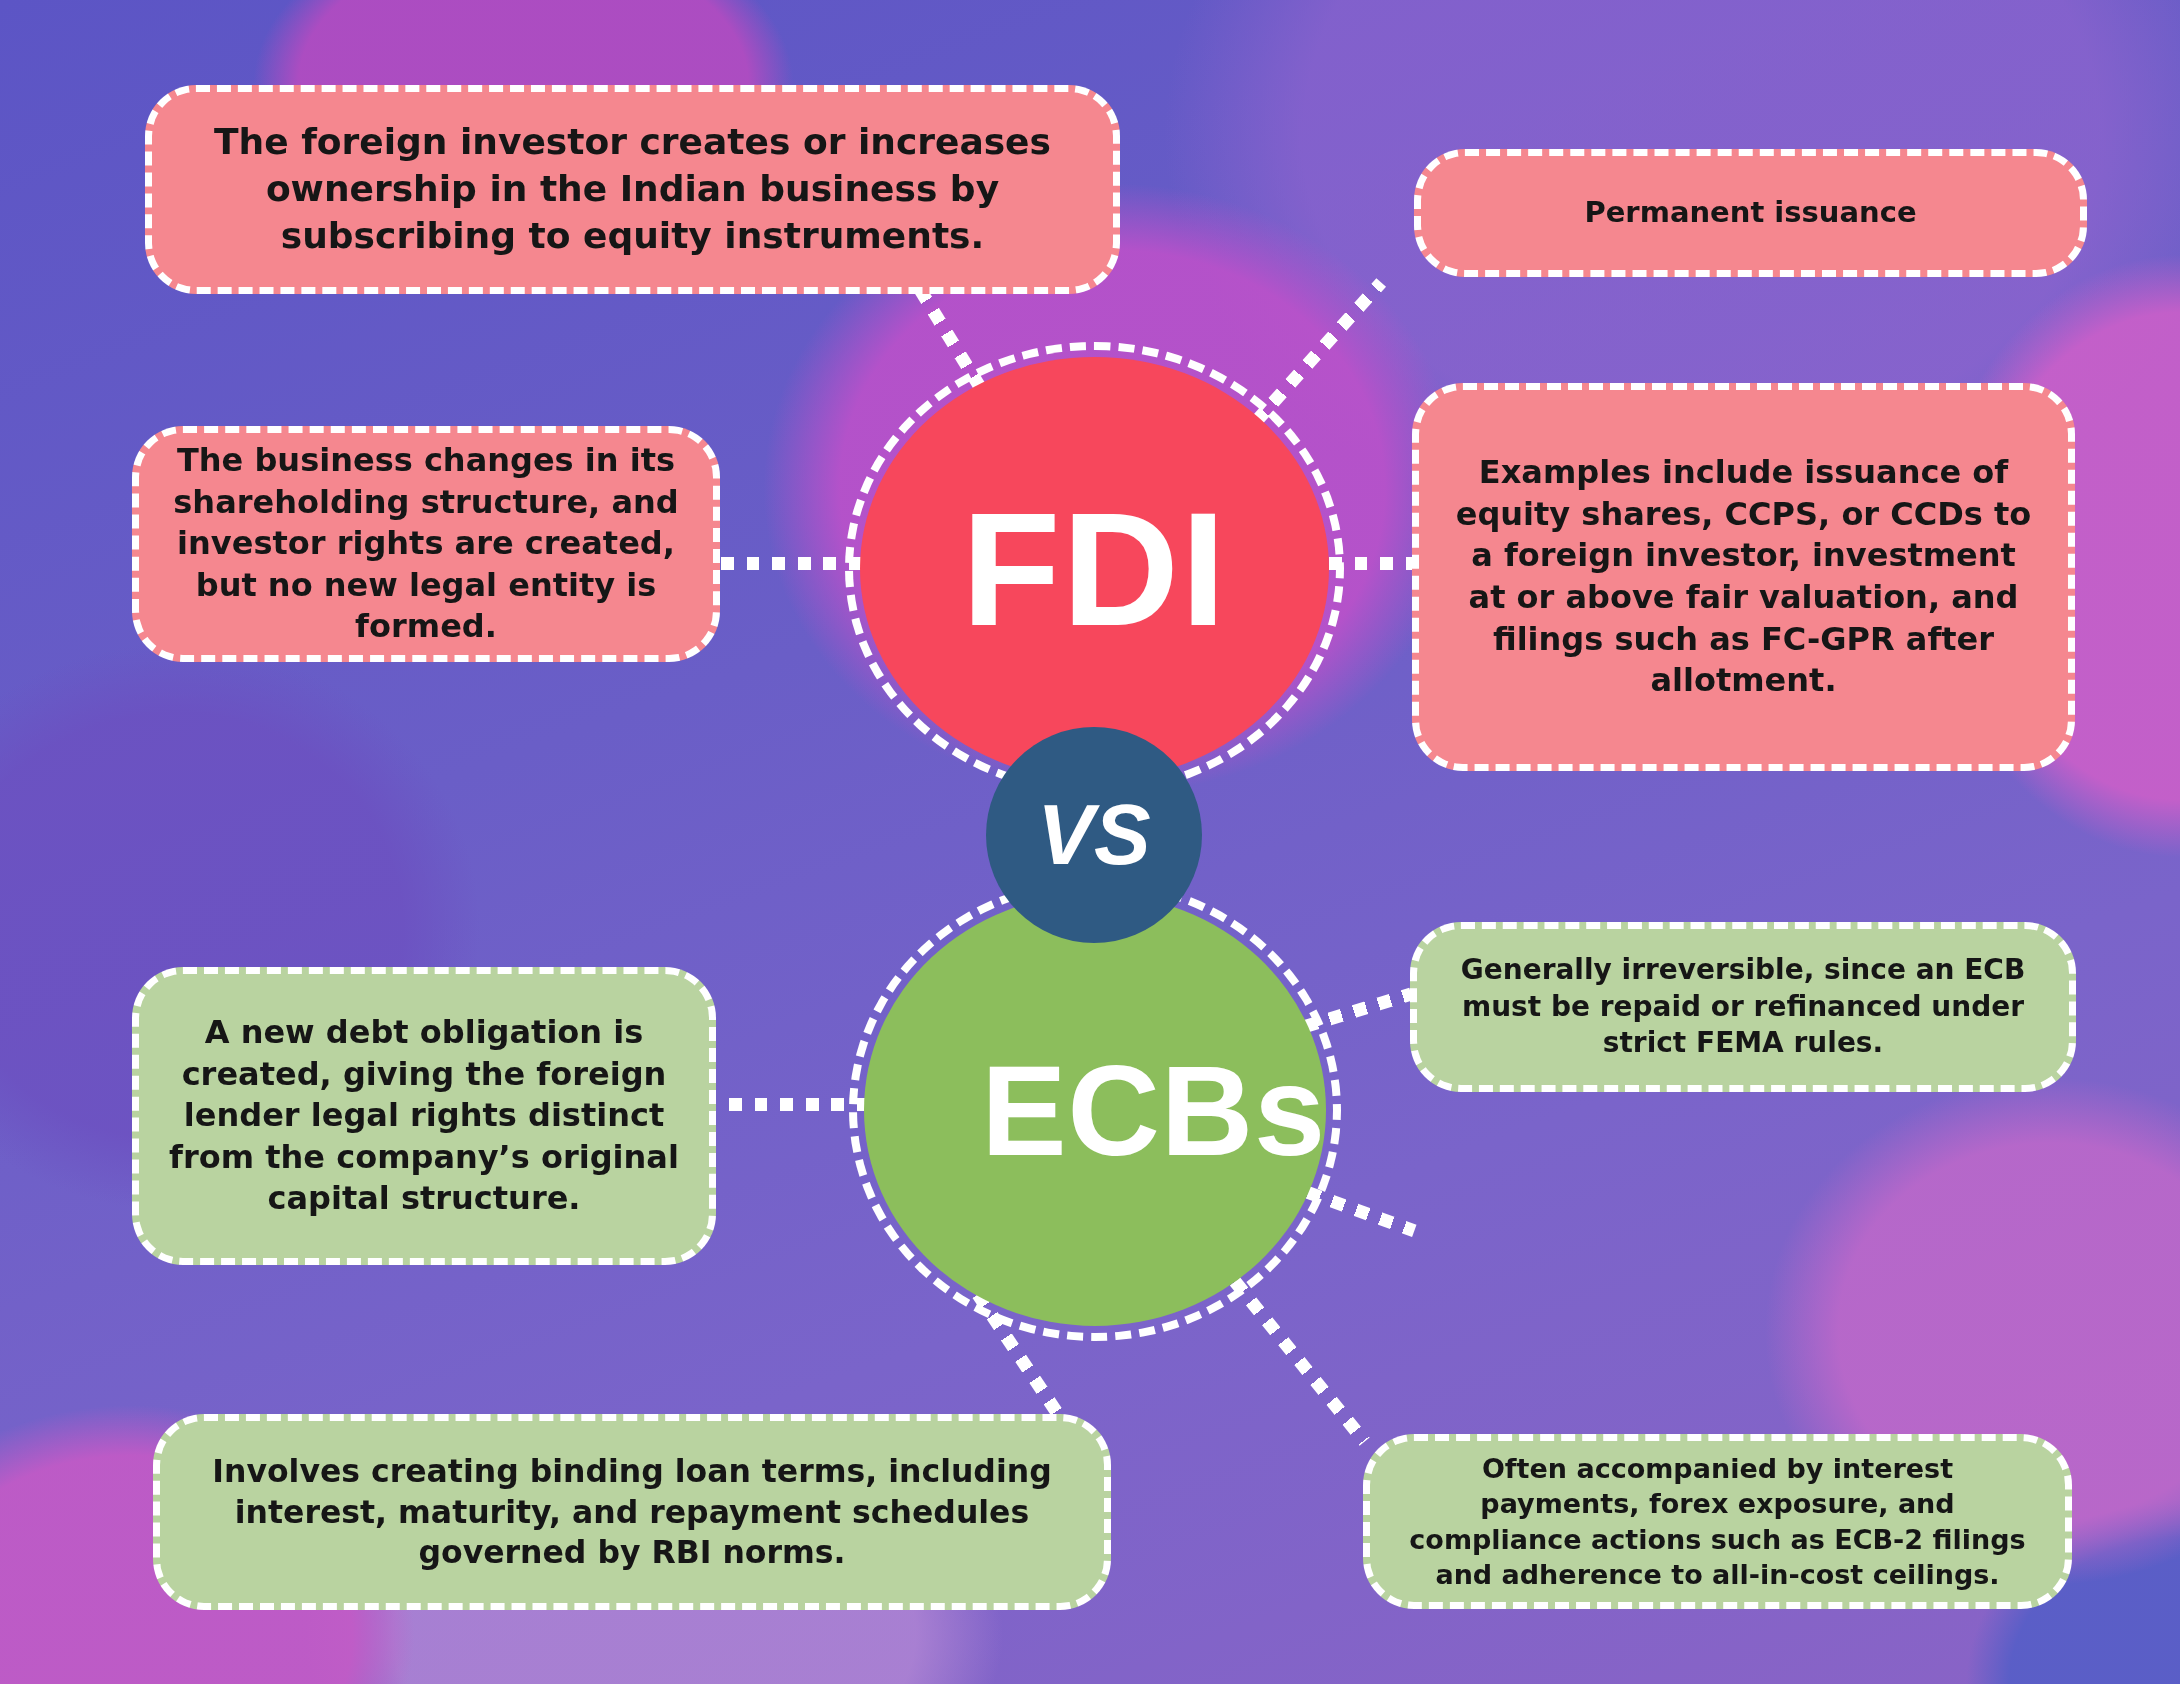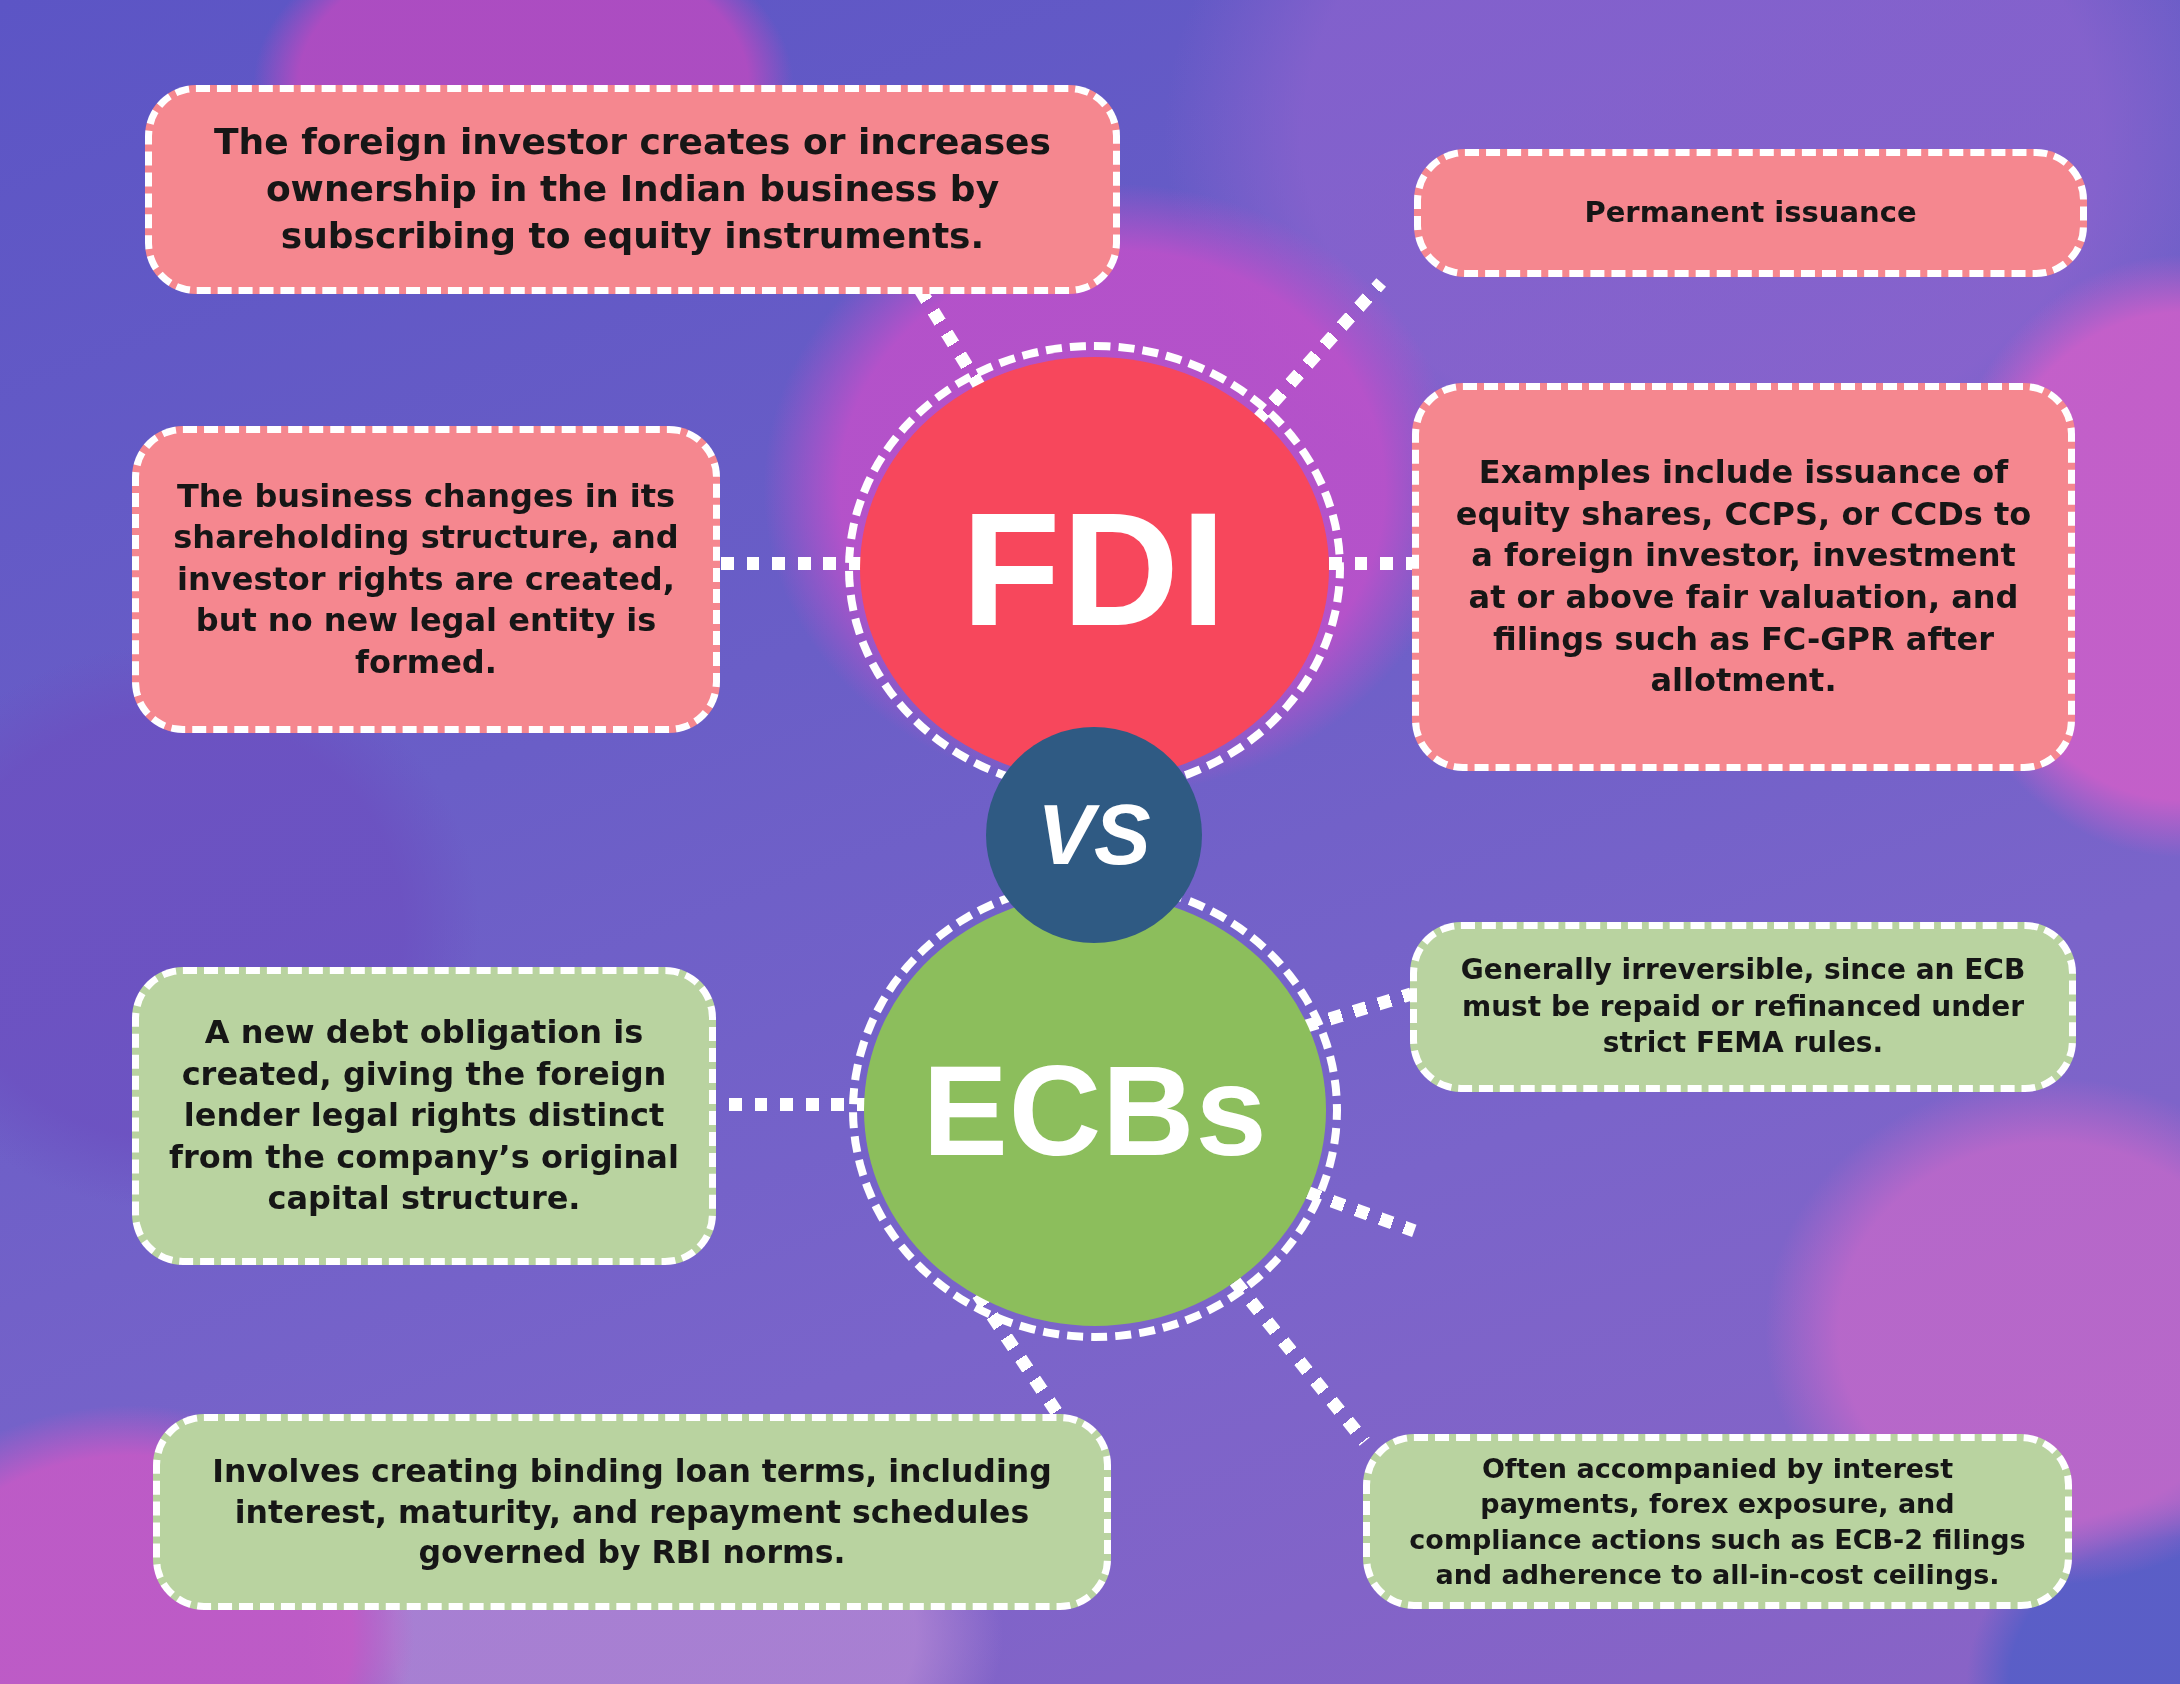--- a/index.html
+++ b/index.html
@@ -52,21 +52,21 @@
   }
   .circle-fill{
     width:100%;height:100%;
     border-radius:50%;
     display:flex;align-items:center;justify-content:center;
     color:#FFFFFF;
     font-family:"Liberation Sans",sans-serif;
     font-weight:700;
   }
   .fdi-fill{background:#F7475C;}
-  .ecbs-fill{background:#8CBE5C;}
+  .ecbs-fill{background:#8CBE5C;justify-content:flex-end;}
   .vs-circle{
     position:absolute;
     border-radius:50%;
     background:#2F5A83;
     display:flex;align-items:center;justify-content:center;
     color:#FFFFFF;
     font-family:"Liberation Sans",sans-serif;
     font-weight:700;
     font-style:italic;
     z-index:4;
@@ -107,21 +107,21 @@
   </div>
 
   <div class="note pink" style="left:145px;top:85px;width:975px;height:209px;font-size:36px;">
     <span>The foreign investor creates or increases ownership in the Indian business by subscribing to equity instruments.</span>
   </div>
 
   <div class="note pink" style="left:1414px;top:149px;width:673px;height:128px;font-size:29px;align-items:center;">
     <span>Permanent issuance</span>
   </div>
 
-  <div class="note pink" style="left:132px;top:426px;width:588px;height:307px;font-size:32px;">
+  <div class="note pink" style="left:132px;top:426px;width:588px;height:236px;font-size:32px;">
     <span>The business changes in its shareholding structure, and investor rights are created, but no new legal entity is formed.</span>
   </div>
 
   <div class="note pink" style="left:1412px;top:383px;width:663px;height:388px;font-size:32px;">
     <span>Examples include issuance of equity shares, CCPS, or CCDs to a foreign investor, investment at or above fair valuation, and filings such as FC-GPR after allotment.</span>
   </div>
 
   <div class="note green" style="left:132px;top:967px;width:584px;height:298px;font-size:32px;">
     <span>A new debt obligation is created, giving the foreign lender legal rights distinct from the company’s original capital structure.</span>
   </div>

